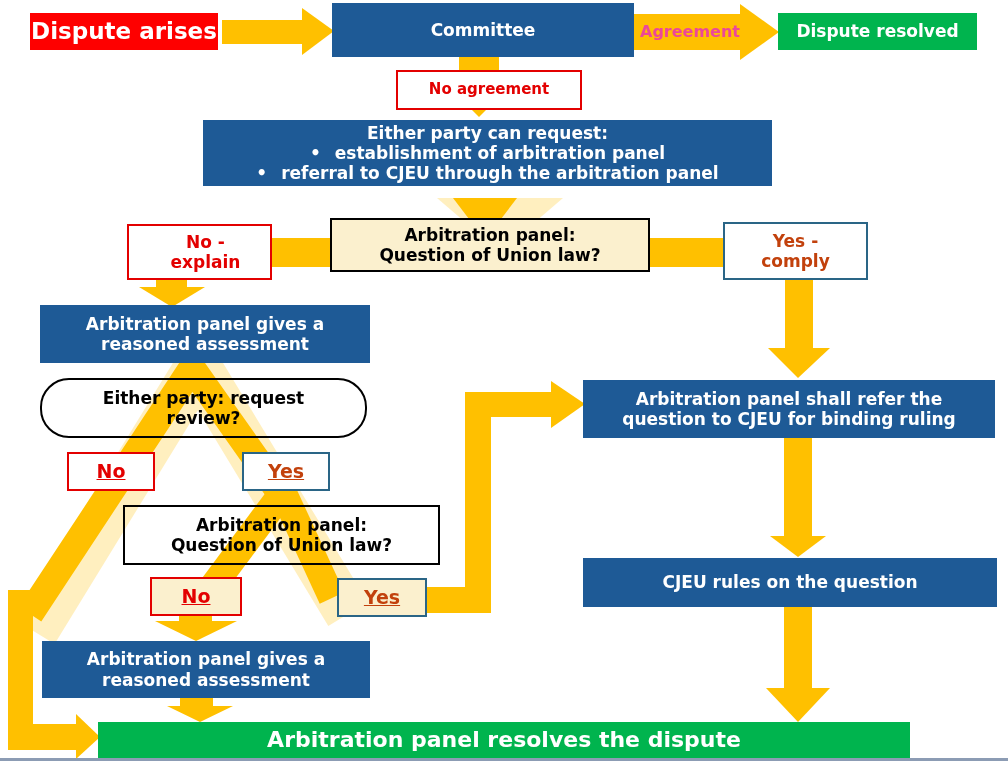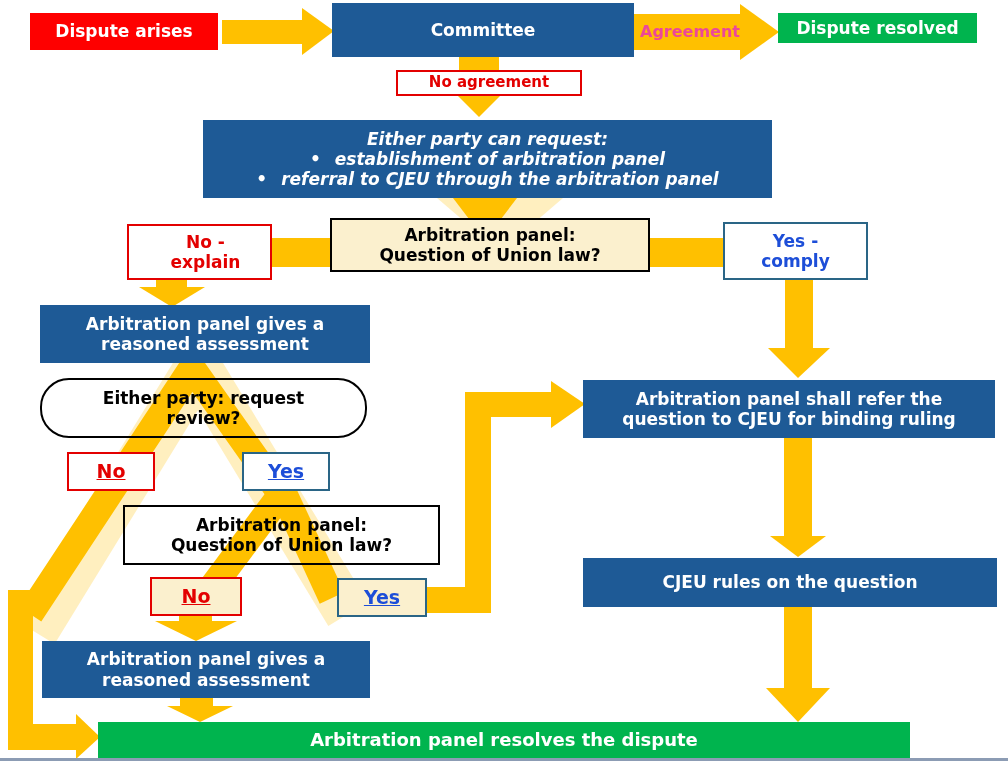--- a/index.html
+++ b/index.html
@@ -7,34 +7,34 @@
     position:relative;width:1008px;height:762px;background:#ffffff;overflow:hidden;
     font-family:"DejaVu Sans","Liberation Sans",sans-serif;font-weight:bold;
   }
   #arrows{position:absolute;left:0;top:0;z-index:1;}
   .node{
     position:absolute;z-index:2;display:flex;flex-direction:column;
     align-items:center;justify-content:center;text-align:center;
     line-height:1.18;box-sizing:border-box;
   }
   .blue{background:#1E5A96;color:#ffffff;font-size:17px;}
-  .redfill{background:#FE0000;color:#ffffff;font-size:17px;}
+  .redfill{background:#FE0000;color:#ffffff;font-size:23px;}
   .greenfill{background:#00B44E;color:#ffffff;font-size:17px;}
   .whitebox{background:#ffffff;}
   .creambox{background:#FBF0CE;}
   .clearbox{background:transparent;}
   .red-border{border:2px solid #E30000;}
   .steel-border{border:2px solid #2A6586;}
   .black-border{border:2px solid #000000;text-align:right;}
   .red-text{color:#E30000;}
-  .navy-text{color:#1d4ed8;}
+  .navy-text{color:#c2410c;}
   .black-text{color:#000000;}
   .sz15{font-size:15px;}
   .sz17{font-size:17px;}
-  .sz18{font-size:18px;}
+  .sz18{font-size:22px;}
   .sz19{font-size:19px;text-decoration:underline;}
   .bullet-line{display:block;}
   .bullet-glyph{margin-right:14px;}
   #agreement-label{position:absolute;z-index:2;color:#ec4899;font-size:16px;}
   #bottom-rule{position:absolute;left:0;top:758px;width:1008px;height:3px;background:#8C9CB4;z-index:3;}
 </style>
 </head>
 <body>
 
 <div id="canvas">
@@ -109,29 +109,29 @@
   <div class="node redfill" style="left:30px;top:13px;width:188px;height:37px;">
     <span>Dispute arises</span>
   </div>
 
   <div class="node blue" style="left:332px;top:3px;width:302px;height:54px;">
     <span>Committee</span>
   </div>
 
   <div id="agreement-label" style="left:640px;top:22px;width:96px;text-align:center;">Agreement</div>
 
-  <div class="node greenfill" style="left:778px;top:13px;width:199px;height:30px;">
+  <div class="node greenfill" style="left:778px;top:13px;width:199px;height:37px;">
     <span>Dispute resolved</span>
   </div>
 
-  <div class="node whitebox red-border red-text sz15" style="left:396px;top:70px;width:186px;height:26px;">
+  <div class="node whitebox red-border red-text sz15" style="left:396px;top:70px;width:186px;height:40px;">
     <span>No agreement</span>
   </div>
 
-  <div class="node blue" style="left:203px;top:120px;width:569px;height:78px;font-style:italic;">
+  <div class="node blue" style="left:203px;top:120px;width:569px;height:66px;">
     <span>Either party can request:</span>
     <span class="bullet-line">
       <span class="bullet-glyph">•</span><span>establishment of arbitration panel</span>
     </span>
     <span class="bullet-line">
       <span class="bullet-glyph">•</span><span>referral to CJEU through the arbitration panel</span>
     </span>
   </div>
 
   <div class="node whitebox red-border red-text sz17" style="left:127px;top:224px;width:145px;height:56px;padding-left:12px;">

